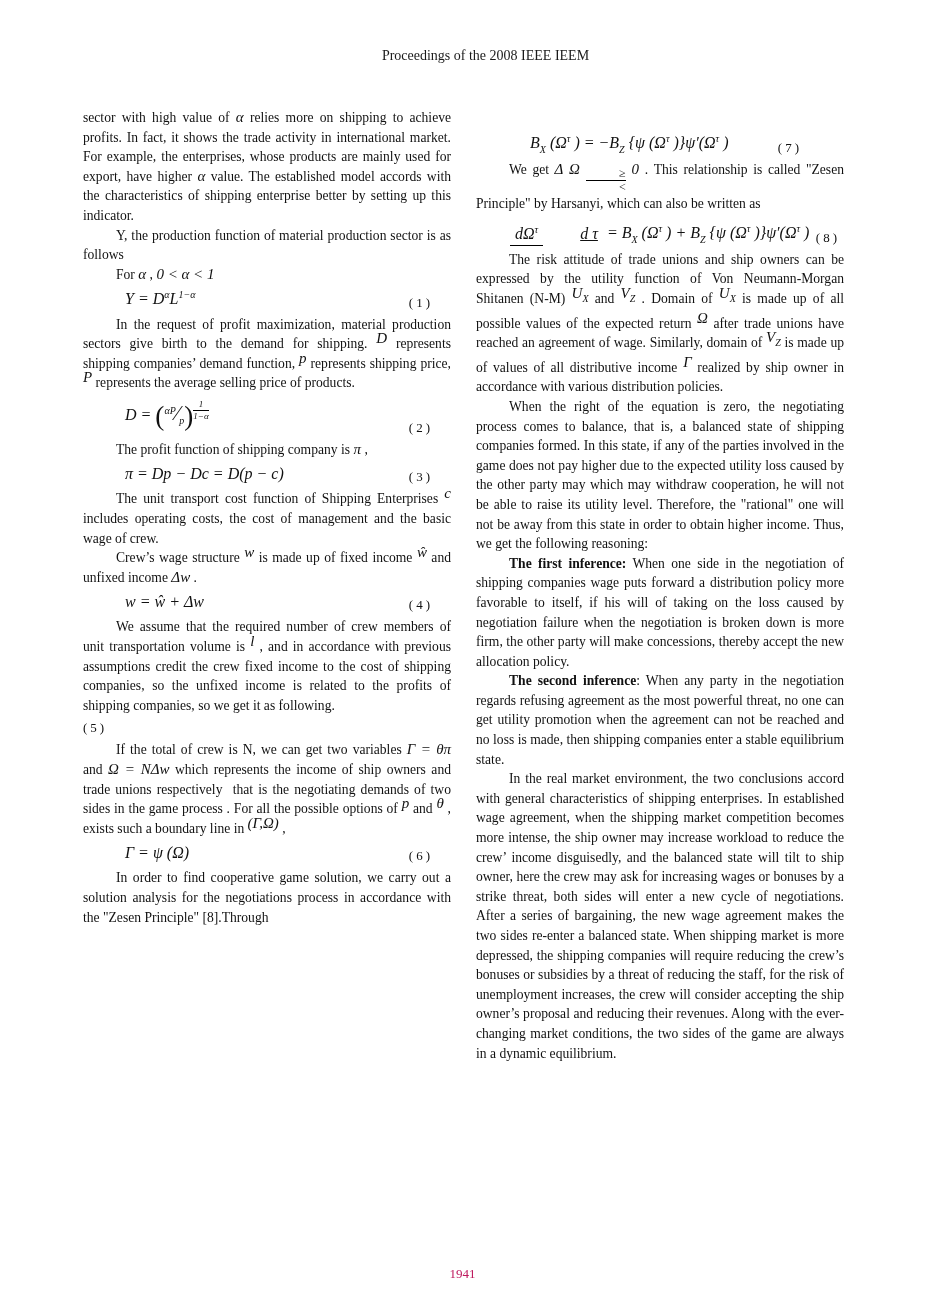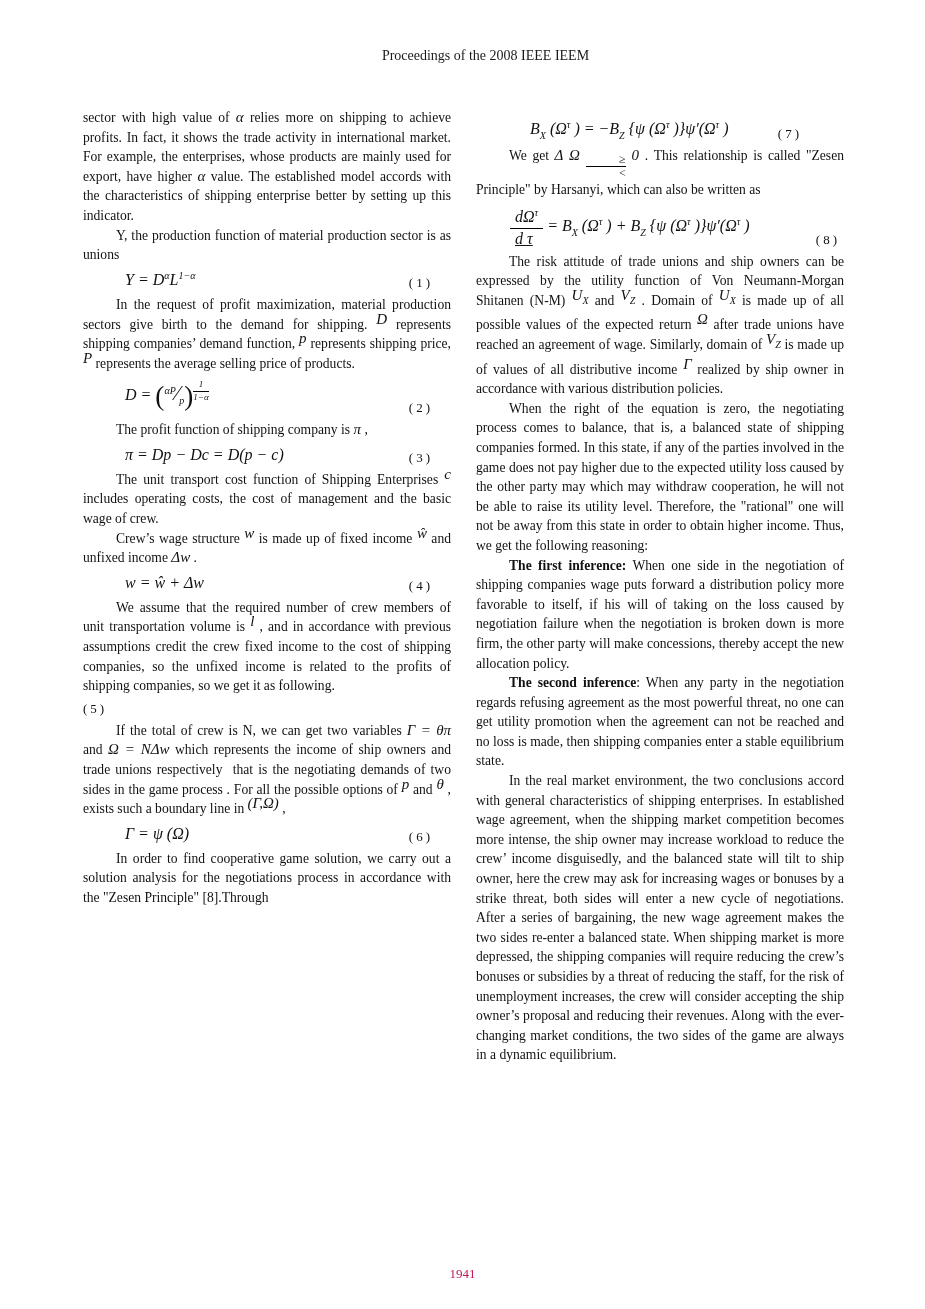--- a/index.html
+++ b/index.html
@@ -46,22 +46,22 @@
   .eq .formula sup { font-size:10px; }
   .eq .formula sub { font-size:10px; }
 
   
   .m  { font-style:italic; font-size:15px; font-family:"Liberation Serif", serif; }
   .mr { font-style:italic; font-size:15px; position:relative; top:-5px; }
   .mr sub, .m sub { font-size:10px; }
 
   
   .frac {
-    display:inline-flex; flex-direction:column; text-align:left;
-    vertical-align:middle; line-height:1.25; font-style:italic;
+    display:inline-flex; text-align:left;
+    vertical-align:middle; line-height:1.25; font-style:italic;gap:32px;
   }
   .frac > .fn { border-bottom:1.2px solid #000; padding:0 5px; }
   .frac > span:last-child { padding:0 5px;text-decoration:underline; }
 
   
   .efrac {
     display:inline-flex; flex-direction:column; text-align:center;
     font-size:9px; line-height:1.25; vertical-align:13px; font-style:italic;
   }
   .efrac > .fn { border-bottom:1px solid #000; padding:0 2px; }
@@ -80,21 +80,22 @@
 </style>
 </head>
 <body>
 
 <div class="page">
 
   <div class="header">Proceedings of the 2008 IEEE IEEM</div>
 
   <div class="col col-left">
     <p class="para noindent">sector with high value of <i class="m">α</i> relies more on shipping to achieve profits. In fact, it shows the trade activity in international market. For example, the enterprises, whose products are mainly used for export, have higher <i class="m">α</i> value. The established model accords with the characteristics of shipping enterprise better by setting up this indicator.</p>
-    <p class="para">Y, the production function of material production sector is as unions</p>
+    <p class="para">Y, the production function of material production sector is as follows</p>
+    <p class="para">For <i class="m">α</i> , <span class="m">0 &lt; α &lt; 1</span></p>
     <div class="eq">
       <span class="formula"><i>Y</i> = <i>D</i><sup><i>α</i></sup><i>L</i><sup>1−<i>α</i></sup></span>
       <span class="eqnum">(1)</span>
     </div>
     <p class="para">In the request of profit maximization, material production sectors give birth to the demand for shipping. <i class="mr">D</i> represents shipping companies’ demand function, <i class="mr">p</i> represents shipping price, <i class="mr">P</i> represents the average selling price of products.</p>
     <div class="eq">
       <span class="formula"><i>D</i> = <span class="bigp">(</span><sup><i>αP</i></sup><span class="fsl">⁄</span><sub><i>p</i></sub><span class="bigp">)</span><span class="efrac">
             <span class="fn">1</span>
             <span>1−<i>α</i></span>
           </span></span>
@@ -118,21 +119,21 @@
     <p class="para">If the total of crew is N, we can get two variables <span class="m">Γ = <i>θπ</i></span> and <span class="m">Ω = <i>N</i>Δ<i>w</i></span> which represents the income of ship owners and trade unions respectively&nbsp; that is the negotiating demands of two sides in the game process . For all the possible options of <i class="mr">p</i> and <i class="mr">θ</i> , exists such a boundary line in <span class="mr">(Γ,Ω)</span> ,</p>
     <div class="eq">
       <span class="formula"><i>Γ</i> = <i>ψ</i> (Ω)</span>
       <span class="eqnum">(6)</span>
     </div>
     <p class="para">In order to find cooperative game solution, we carry out a solution analysis for the negotiations process in accordance with the "Zesen Principle" [8].Through</p>
   </div>
 
   <div class="col col-right">
     <div class="eq" style="padding-top:6px;">
-      <span class="formula" style="padding-left:54px;"><i>B</i><sub><i>X</i></sub> (Ω<sup><i>τ</i></sup> ) = −<i>B</i><sub><i>Z</i></sub> {<i>ψ</i> (Ω<sup><i>τ</i></sup> )}<i>ψ</i>′(Ω<sup><i>τ</i></sup> )</span>
+      <span class="formula" style="padding-left:54px;margin-top:14px;"><i>B</i><sub><i>X</i></sub> (Ω<sup><i>τ</i></sup> ) = −<i>B</i><sub><i>Z</i></sub> {<i>ψ</i> (Ω<sup><i>τ</i></sup> )}<i>ψ</i>′(Ω<sup><i>τ</i></sup> )</span>
       <span class="eqnum" style="padding-right:42px;">(7)</span>
     </div>
     <p class="para">We get <span class="m">Δ Ω <span class="stack">
             <span class="stop">≥</span>
             <span>&lt;</span>
           </span> 0</span> . This relationship is called "Zesen Principle" by Harsanyi, which can also be written as</p>
     <div class="eq" style="margin-top:8px;">
       <span class="formula" style="padding-left:34px;"><span class="frac">
             <span class="fn"><i>d</i>Ω<sup><i>τ</i></sup></span>
             <span><i>d τ</i></span>

